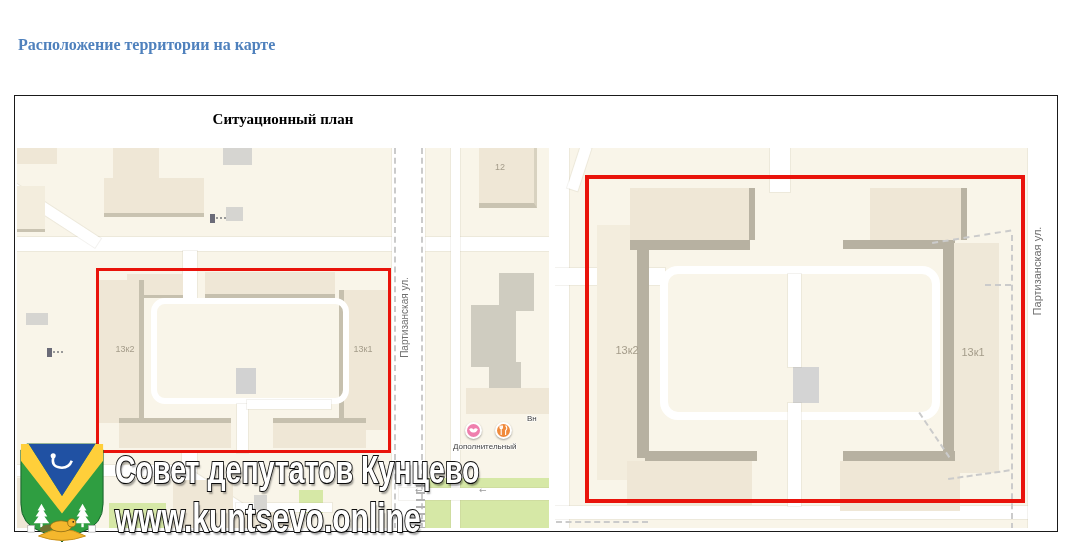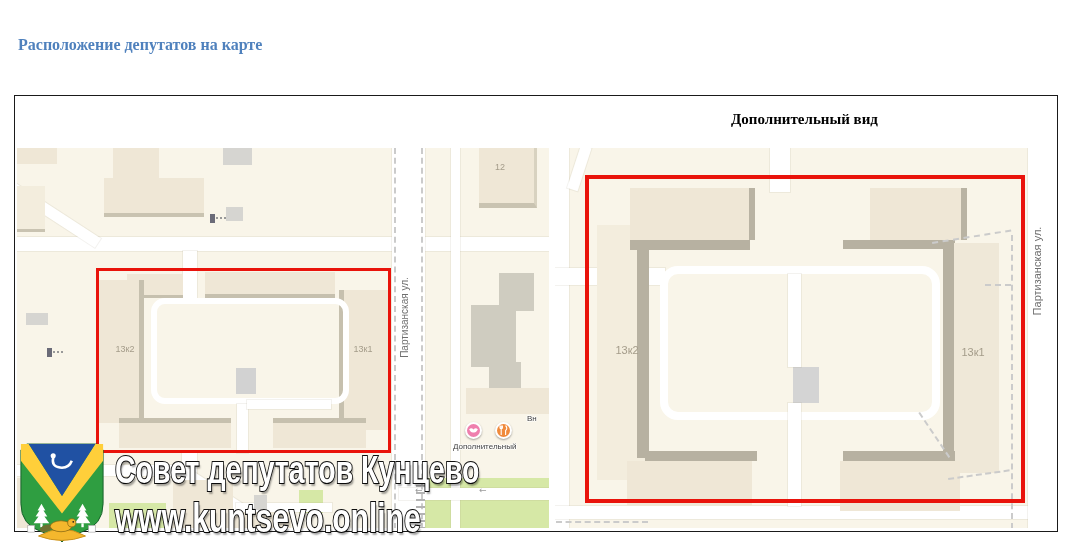--- a/index.html
+++ b/index.html
@@ -47,24 +47,24 @@
        text-shadow:2px 3px 2px rgba(0,0,0,.35);}
   .wm1{font-size:38px;}
   .wm2{font-size:40px;}
   .logo{position:absolute;left:17px;top:441px;z-index:61;}
 </style>
 </head>
 <body>
 
 <div class="page">
 
-  <div class="page-title">Расположение депутатов на карте</div>
+  <div class="page-title">Расположение территории на карте</div>
 
   <div class="panels">
-    <div class="panel-title r">Дополнительный вид</div>
+    <div class="panel-title l">Ситуационный план</div>
 
     <div class="map l">
 
       <div class="grn" style="left:382px;top:330px;width:150px;height:10px;"></div>
       <div class="grn" style="left:382px;top:352px;width:150px;height:29px;"></div>
       <div class="grn" style="left:92px;top:355px;width:57px;height:26px;"></div>
       <div class="grn" style="left:282px;top:342px;width:24px;height:23px;"></div>
 
       <div class="rd" style="left:0;top:89px;width:532px;height:14px;"></div>
       <div class="rd" style="left:375px;top:0;width:33px;height:381px;"></div>

